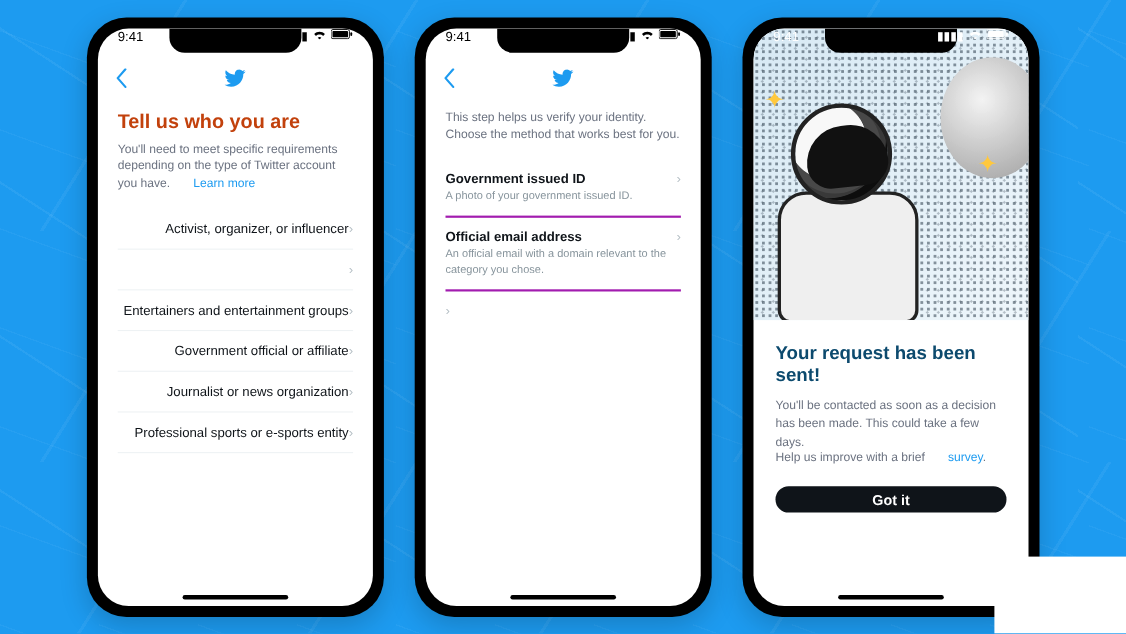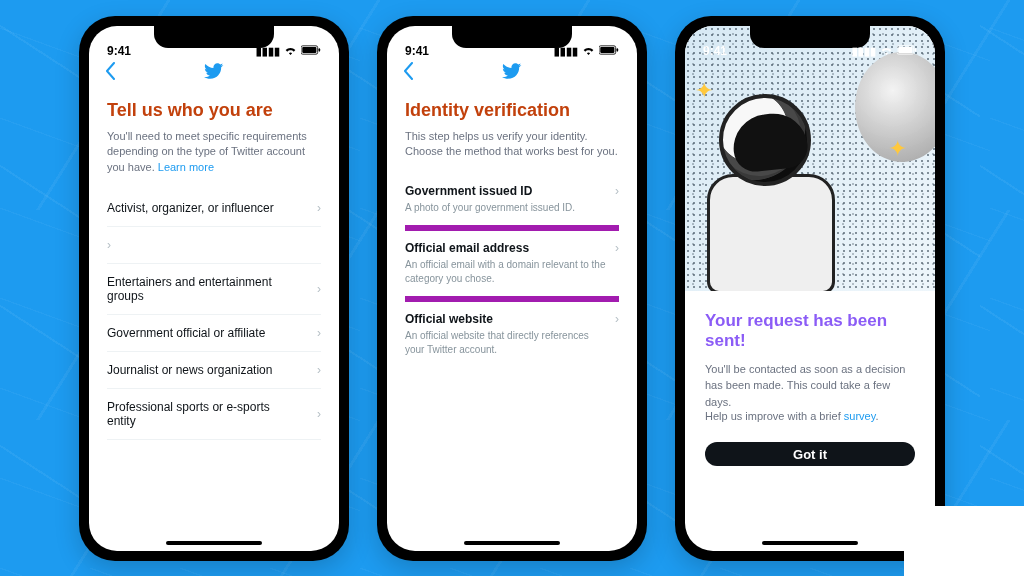--- a/index.html
+++ b/index.html
@@ -54,25 +54,25 @@
     width: 120px;
     height: 22px;
     background: #000;
     border-bottom-left-radius: 14px;
     border-bottom-right-radius: 14px;
     z-index: 5;
   }
   .statusbar {
     height: 32px;
     display: flex;
-    align-items: flex-end;
+    align-items: flex-start;
     justify-content: space-between;
     padding: 0 18px;
     font-size: 12px;
-    font-weight: 700;
+    font-weight: 400;
   }
   .statusbar.light { color:#fff; }
   .status-icons { display:flex; gap:4px; align-items:center; }
   .signal, .wifi, .battery { font-size:11px; }
   .navbar {
     height: 32px;
     display:flex;
     align-items:center;
     justify-content:space-between;
     padding: 0 16px;
@@ -91,40 +91,39 @@
     font-weight: 800;
     margin-bottom: 8px;
     color:#c2410c;
   }
   .subtitle {
     font-size: 11px;
     color: #6b7280;
     line-height: 1.45;
     margin-bottom: 14px;
   }
-  .link { color:#1d9bf0; }
+  .link { color:#1d9bf0;margin-left:18px; }
   .row {
     display:flex;
-    justify-content:space-between;
+    justify-content:flex-end;
     align-items:center;
     padding: 11px 0;
     border-bottom: 1px solid #eef2f4;
     font-size: 12px;
     color:#0f1419;
-    gap:24px;
   }
   .row-chevron { color:#b5bfc5; font-size:12px; }
   .help-line {
     font-size: 11px;
     color:#6b7280;
     padding-top: 12px;
   }
   .method {
     padding: 10px 0;
-    border-bottom: 6px solid #a21caf;
+    border-bottom: 2px solid #a21caf;
     display:flex;
     justify-content:space-between;
     align-items:flex-start;
   }
   .method:last-of-type { border-bottom:none; }
   .method-text { flex:1; padding-right:8px; }
   .method-label { font-size:12px; font-weight:600; color:#0f1419; margin-bottom:3px; }
   .method-desc { font-size:10px; color:#87949c; line-height:1.4; }
   .home-indicator {
     position:absolute;
@@ -192,21 +191,21 @@
     width:94px; height:110px;
     background: radial-gradient(circle at 40% 35%, #e9e9e9, #9b9b9b);
     border-radius:50%;
     filter: contrast(1.1);
   }
   .content3 { padding: 20px 20px 0; }
   .title3 {
     font-size:17px;
     font-weight:800;
     margin-bottom:10px;
-    color:#8b5cf6;
+    color:#0c4a6e;
   }
   .desc3 {
     font-size:11px;
     color:#6b7280;
     line-height:1.5;
   }
   .survey-line { font-size:11px; color:#6b7280; margin-bottom:20px; }
   .cta {
     width:100%;
     background:#0f1419;
@@ -323,42 +322,37 @@
           </svg>
       </span>
       <span class="bird">
         <svg width="20" height="17" viewBox="0 0 24 20">
             <path fill="#1d9bf0" d="M23 2.3c-.8.4-1.7.6-2.6.8.9-.6 1.7-1.5 2-2.6-.9.5-1.9.9-2.9 1.1C18.6.6 17.4 0 16 0c-2.6 0-4.7 2.1-4.7 4.7 0 .4 0 .7.1 1.1C7.5 5.6 4 3.7 1.6.9c-.4.7-.6 1.5-.6 2.4 0 1.6.8 3.1 2.1 3.9-.8 0-1.5-.2-2.1-.6v.1c0 2.3 1.6 4.2 3.8 4.6-.4.1-.8.2-1.3.2-.3 0-.6 0-.9-.1.6 1.9 2.3 3.2 4.4 3.3-1.6 1.3-3.6 2-5.8 2-.4 0-.7 0-1.1-.1 2.1 1.3 4.5 2.1 7.2 2.1 8.6 0 13.3-7.1 13.3-13.3v-.6c.9-.7 1.7-1.5 2.4-2.4z"></path>
           </svg>
       </span>
       <span class="spacer"></span>
     </div>
     <div class="content">
-      <div class="title">Identity verification</div>
       <div class="subtitle">This step helps us verify your identity. Choose the method that works best for you.</div>
 
       <div class="method">
         <div class="method-text">
           <div class="method-label">Government issued ID</div>
           <div class="method-desc">A photo of your government issued ID.</div>
         </div>
         <span class="row-chevron">›</span>
       </div>
       <div class="method">
         <div class="method-text">
           <div class="method-label">Official email address</div>
           <div class="method-desc">An official email with a domain relevant to the category you chose.</div>
         </div>
         <span class="row-chevron">›</span>
       </div>
       <div class="method">
-        <div class="method-text">
-          <div class="method-label">Official website</div>
-          <div class="method-desc">An official website that directly references your Twitter account.</div>
-        </div>
         <span class="row-chevron">›</span>
       </div>
     </div>
     <div class="home-indicator"></div>
   </div>
 </div>
 
 <div class="phone">
   <div class="screen">
     <div class="notch"></div>

